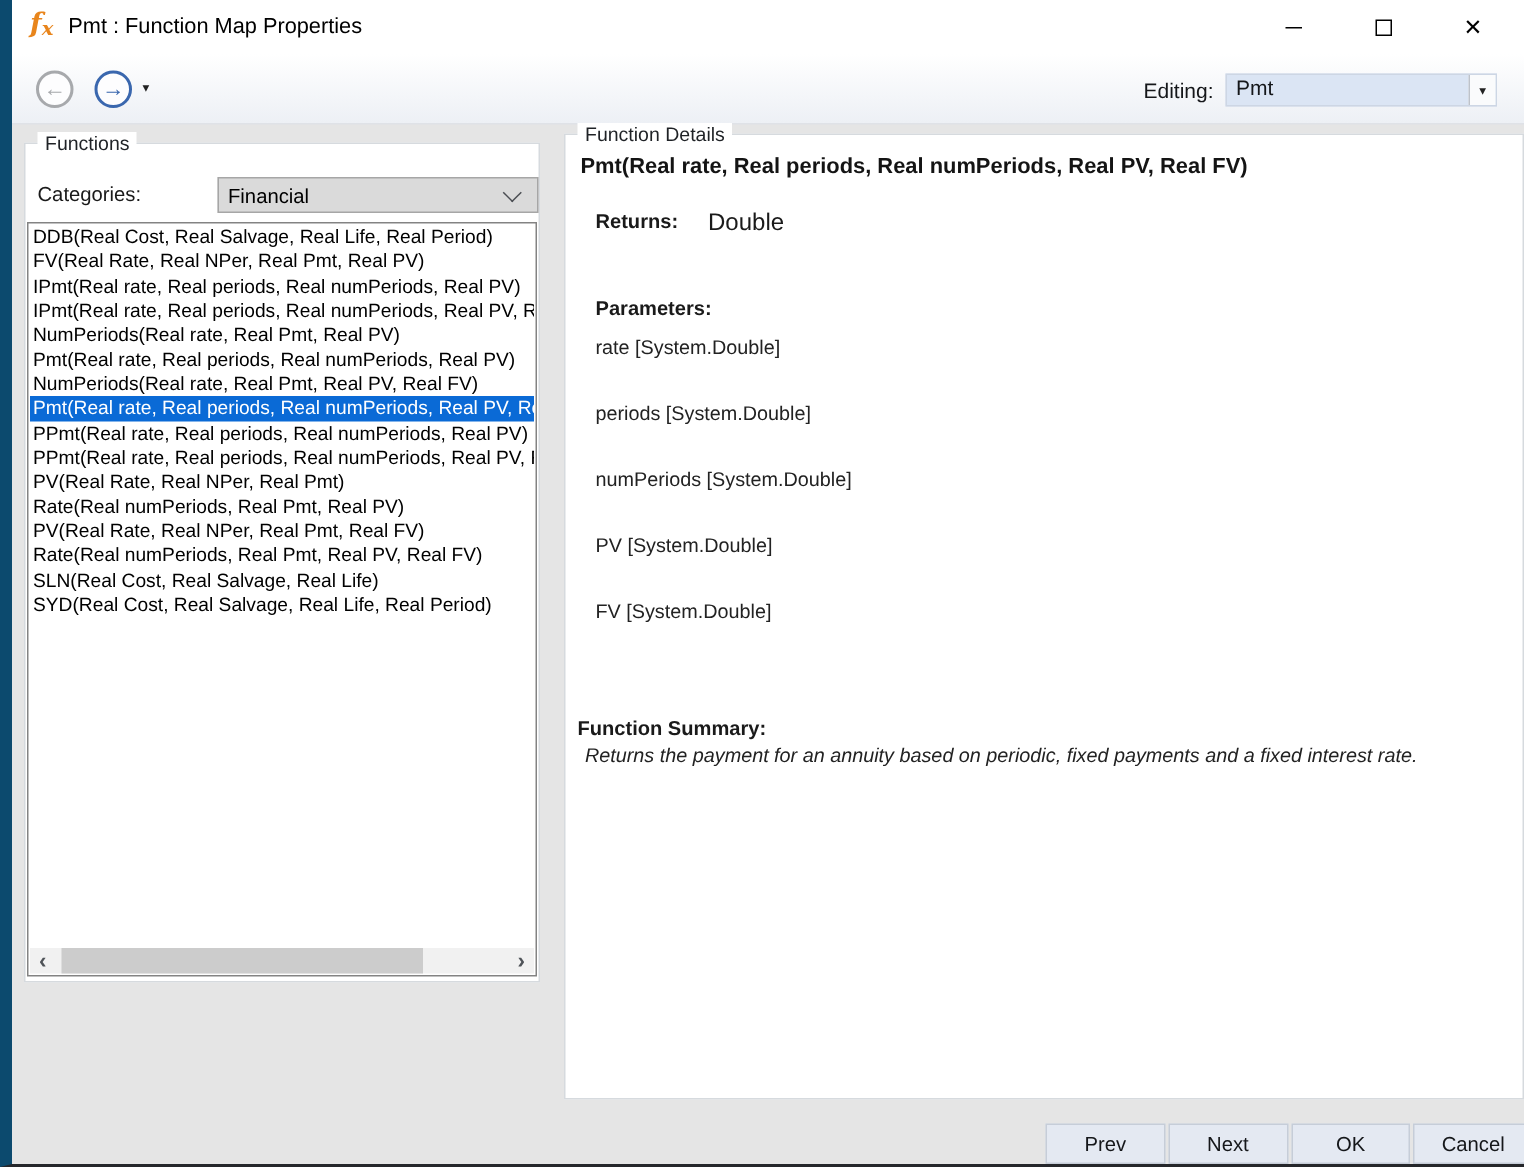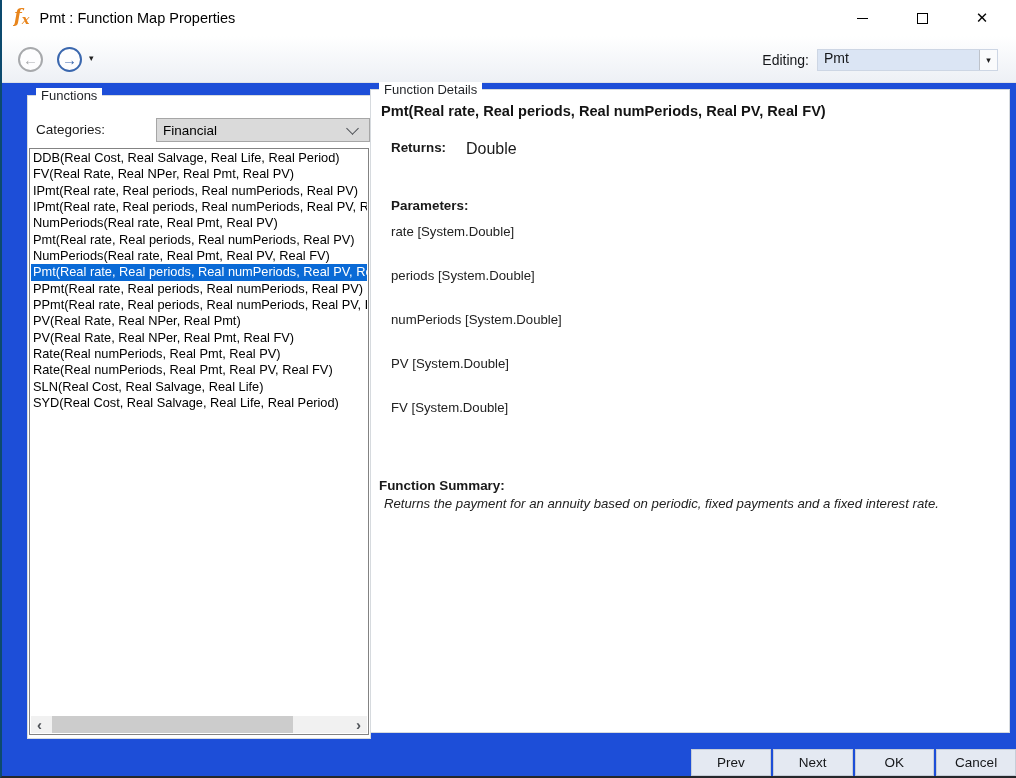--- a/index.html
+++ b/index.html
@@ -2,22 +2,22 @@
 <html><head>
 <meta charset="utf-8">
 <style>
   * { box-sizing: border-box; margin: 0; padding: 0; }
   html,body { width:1016px; height:778px; }
   body {
     font-family: "Liberation Sans", "DejaVu Sans", sans-serif;
     background:#fff; color:#1a1a1a; overflow:hidden;
   }
   .window {
-    position:relative; width:1016px; height:778px; background:#1d4ed8;
-    border-left:2px solid #0c4a6e; border-bottom:2px solid #25272b;
+    position:relative; width:1016px; height:778px; background:#e5e5e5;
+    border-left:8px solid #0c4a6e; border-bottom:2px solid #25272b;
   }
 
   
   .titlebar { position:absolute; left:0; top:0; right:0; height:36px; background:#fff; display:flex; align-items:center; }
   .fx-icon { margin-left:12px; font-family:"DejaVu Serif", serif; font-style:italic; font-weight:bold; font-size:18px; line-height:18px; }
   .fx-icon .x { font-size:13px; vertical-align:-2px; }
   .title-text { margin-left:10px; font-size:14.5px; color:#000; }
   .win-controls { position:absolute; right:4px; top:0; height:36px; display:flex; }
   .win-btn { width:60px; height:36px; display:flex; align-items:center; justify-content:center; cursor:default; }
   .glyph-min { display:block; width:11px; height:1px; background:#000; }
@@ -35,21 +35,21 @@
   .editing-wrap { position:absolute; right:18px; top:13px; display:flex; align-items:center; }
   .editing-label { font-size:14px; color:#15171a; margin-right:8px; }
   .editing-combo { width:181px; height:22px; background:#dbe5f4; border:1px solid #cdd6e4;
     display:flex; align-items:flex-start; position:relative; }
   .editing-value { font-size:14px; color:#15171a; padding-left:6px; flex:1; }
   .combo-btn { width:18px; height:20px; background:#fafbfc; border-left:1px solid #bdc2ca;
     display:flex; align-items:center; justify-content:center; font-size:9px; color:#222; }
 
   
   .groupbox { position:absolute; border:1px solid #d6dade; background:#fff; }
-  .gb-functions { left:25px; top:95px; width:344px; height:644px; }
+  .gb-functions { left:8px; top:95px; width:344px; height:560px; }
   .gb-details   { left:368px; top:89px; width:640px; height:644px; }
   .gb-legend { position:absolute; top:-8px; left:8px; background:#fff; padding:0 5px; font-size:13px; color:#1f2226; }
 
   
   .cat-label { position:absolute; left:8px; top:26px; font-size:13.5px; color:#1a1a1a; }
   .cat-combo { position:absolute; left:128px; top:22px; width:214px; height:24px;
     background:#dadada; border:1px solid #a6a6a6; display:flex; align-items:center; }
   .cat-value { flex:1; font-size:13.5px; color:#000; padding-left:6px; }
   .chev { width:9px; height:9px; border-right:1.6px solid #4a4d52; border-bottom:1.6px solid #4a4d52;
     transform:rotate(45deg); margin:-4px 12px 0 0; }
@@ -136,22 +136,22 @@
           <div class="row">FV(Real Rate, Real NPer, Real Pmt, Real PV)</div>
           <div class="row">IPmt(Real rate, Real periods, Real numPeriods, Real PV)</div>
           <div class="row">IPmt(Real rate, Real periods, Real numPeriods, Real PV, Real FV)</div>
           <div class="row">NumPeriods(Real rate, Real Pmt, Real PV)</div>
           <div class="row">Pmt(Real rate, Real periods, Real numPeriods, Real PV)</div>
           <div class="row">NumPeriods(Real rate, Real Pmt, Real PV, Real FV)</div>
           <div class="row sel" style="background: rgb(10, 106, 214);">Pmt(Real rate, Real periods, Real numPeriods, Real PV, Real FV)</div>
           <div class="row">PPmt(Real rate, Real periods, Real numPeriods, Real PV)</div>
           <div class="row">PPmt(Real rate, Real periods, Real numPeriods, Real PV, Real FV)</div>
           <div class="row">PV(Real Rate, Real NPer, Real Pmt)</div>
+          <div class="row">Rate(Real numPeriods, Real Pmt, Real PV)</div>
           <div class="row">PV(Real Rate, Real NPer, Real Pmt, Real FV)</div>
-          <div class="row">Rate(Real numPeriods, Real Pmt, Real PV)</div>
           <div class="row">Rate(Real numPeriods, Real Pmt, Real PV, Real FV)</div>
           <div class="row">SLN(Real Cost, Real Salvage, Real Life)</div>
           <div class="row">SYD(Real Cost, Real Salvage, Real Life, Real Period)</div>
         </div>
       <div class="hscroll">
         <span class="scroll-arrow scroll-left">‹</span>
         <span class="scroll-thumb"></span>
         <span class="scroll-arrow scroll-right">›</span>
       </div>
     </div>

